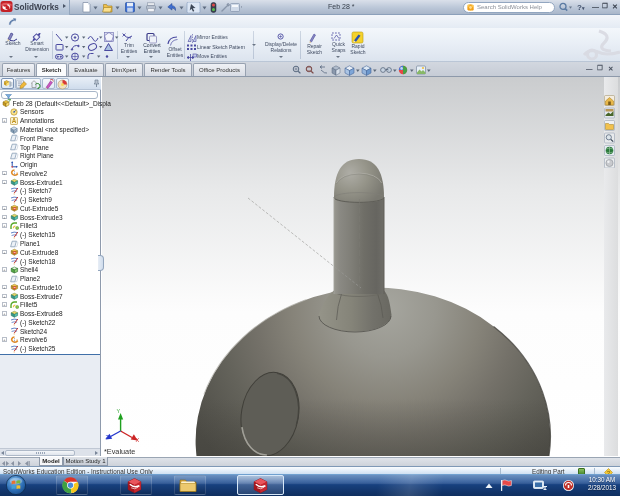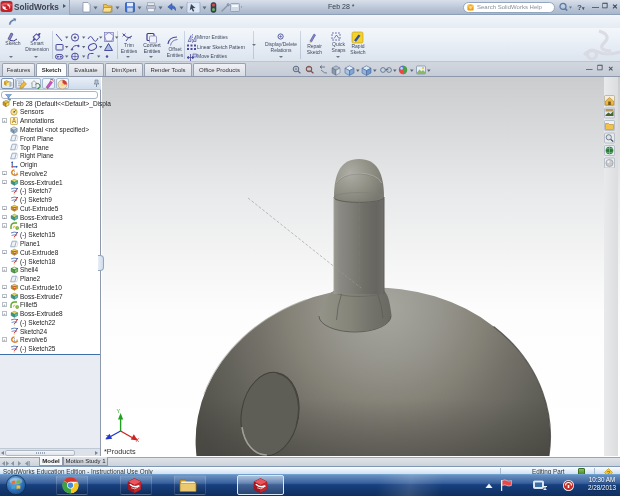--- a/index.html
+++ b/index.html
@@ -443,21 +443,21 @@
       <path d="M35.5 363.5 l-6.8-1 3.2-5.2z" fill="#cc2424" stroke="none"></path>
       <path d="M18.6 354 L8.6 359.5" stroke="#2436cc"></path>
       <path d="M3.6 362.5 l6.6-.8 -2.8-5z" fill="#2436cc" stroke="none"></path>
     </g>
     <text x="14.5" y="336" font-size="5.5" fill="#3aa83a" font-family="Liberation Sans">Y</text>
     <text x="3.5" y="362" font-size="5.5" fill="#2436cc" font-family="Liberation Sans">Z</text>
     <text x="33.5" y="364.5" font-size="5.5" fill="#cc2424" font-family="Liberation Sans">X</text>
   </g>
 </svg>
       </div>
-  <div class="abs" id="isotext">*Products</div>
+  <div class="abs" id="isotext">*Evaluate</div>
   <div class="abs" id="taskstrip">
    <div class="abs" style="left:0px;top:17px;width:13px;height:78px">
     <svg width="11" height="74" viewBox="0 0 11 74">
      <g transform="translate(0,1)">
               <rect x=".5" y=".5" width="10" height="10" rx="1" fill="#f4ede0" stroke="#9a8a60" stroke-width=".5"></rect>
               <path d="M1.5 6 l4-3.5 4 3.5 v4 h-8z" fill="#e8b84a" stroke="#a07818" stroke-width=".5"></path>
               <rect x="4.2" y="6.5" width="2.6" height="3.5" fill="#7a5a18"></rect>
             </g>
      <g transform="translate(0,13.5)">
               <rect x=".5" y=".5" width="10" height="10" rx="1" fill="#e4e8ee" stroke="#8a96a8" stroke-width=".5"></rect>

